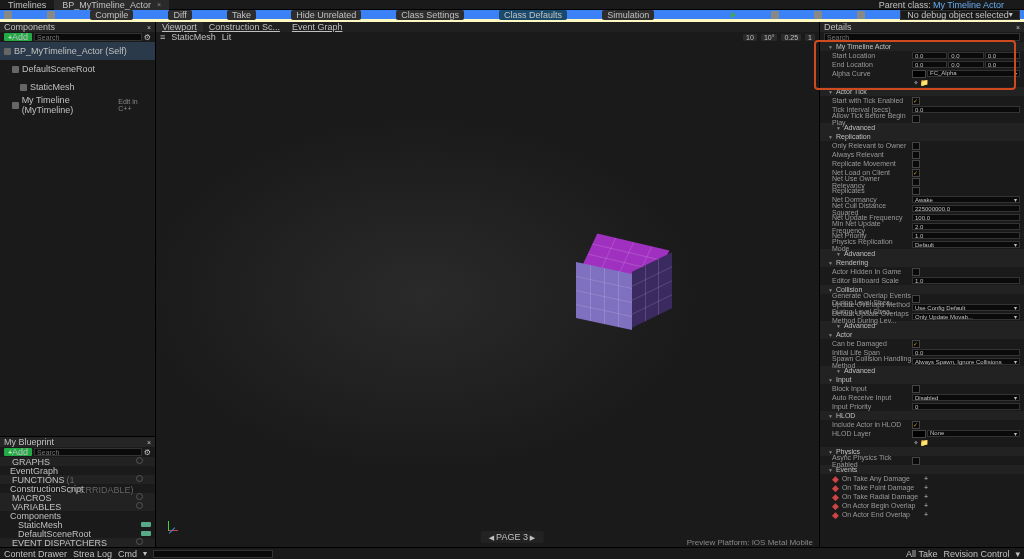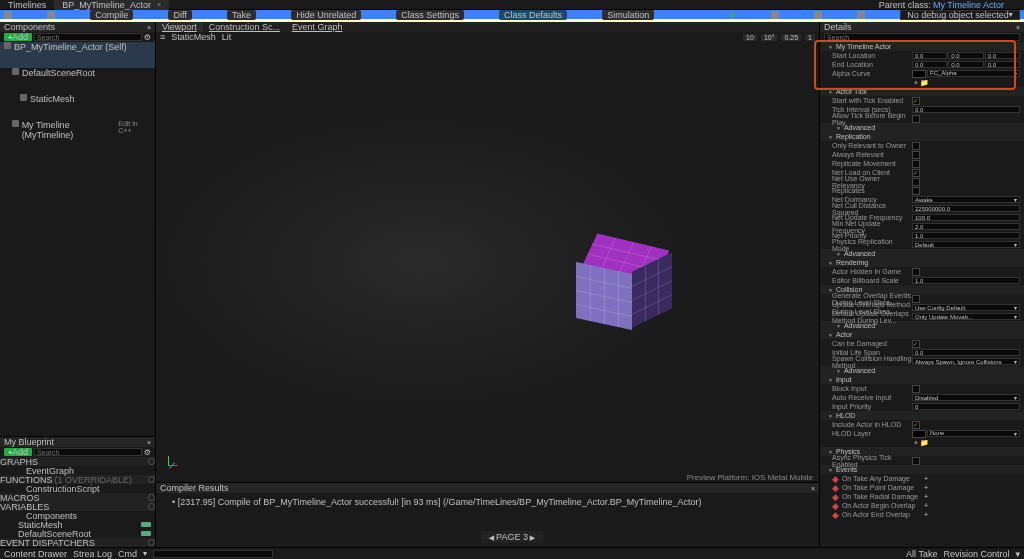--- a/index.html
+++ b/index.html
@@ -22,32 +22,32 @@
 
 .left-col { width: 156px; display: flex; flex-direction: column; background: #1a1a1a; border-right: 1px solid #000; }
 .panel-header { height: 10px; background: #252525; display: flex; align-items: center; padding: 0 4px; font-size: 8px; }
 .panel-header .x { margin-left: auto; font-size: 7px; }
 .panel-toolbar { height: 10px; display: flex; align-items: center; padding: 0 4px; gap: 2px; }
 .add-btn { background: #2a4; padding: 0 4px; height: 8px; font-size: 7px; display: flex; align-items: center; border-radius: 1px; color: #fff; }
 .search-mini { flex: 1; height: 8px; background: #0a0a0a; border: 1px solid #333; font-size: 7px; padding: 0 2px; }
 .gear { font-size: 8px; }
 
 .tree { flex: 1; overflow: auto; font-size: 8px; }
-.tree-row { height: 26px; display: flex; align-items: flex-start; padding-left: 4px; }
+.tree-row { height: 18px; display: flex; align-items: center; padding-left: 4px; }
 .tree-row.selected { background: #2a3a4a; }
 .tree-row.l1 { padding-left: 12px; }
 .tree-row.l2 { padding-left: 20px; }
 .tree-row .right { margin-left: auto; padding-right: 4px; color: #888; font-size: 7px; }
 .comp-ico { width: 7px; height: 7px; background: #666; margin-right: 3px; border-radius: 1px; }
 
 .bp-section { border-top: 1px solid #000; }
-.cat-row { height: 9px; display: flex; align-items: center; padding: 0 0; font-size: 7px; background: #222; text-transform: uppercase; }
+.cat-row { height: 9px; display: flex; padding: 0 12px; font-size: 7px; background: #222; text-transform: uppercase; }
 .cat-row .right-icons { margin-left: auto; display: flex; gap: 2px; }
 .cat-ico { width: 7px; height: 7px; border: 1px solid #555; border-radius: 50%; }
-.item-row { height: 9px; display: flex; align-items: center; padding-left: 26px; font-size: 8px; }
+.item-row { height: 9px; display: flex; align-items: center; padding-left: 10px; font-size: 8px; }
 .var-pill { width: 10px; height: 5px; background: #5a8; border-radius: 1px; margin-left: auto; margin-right: 4px; }
 
 .center-col { flex: 1; display: flex; flex-direction: column; background: #1e1e1e; }
 .vp-tabs { height: 10px; display: flex; align-items: center; background: #202020; }
 .vp-tab { padding: 0 6px; font-size: 8px; height: 10px; display: flex; align-items: flex-end; text-decoration: underline; }
 .vp-tab.active { background: #2a2a2a; }
 .vp-subbar { height: 10px; display: flex; align-items: center; background: #1a1a1a; padding: 0 4px; font-size: 8px; gap: 6px; }
 .vp-subbar .right { margin-left: auto; display: flex; gap: 4px; align-items: center; }
 .vp-stat { background: #2a2a2a; padding: 0 3px; border-radius: 1px; font-size: 7px; }
 
@@ -278,29 +278,20 @@
             <div class="grid-line-v" style="left:75%"></div>
         </div>
       </div>
       <div class="axes">
           <div class="x"></div>
           <div class="y"></div>
           <div class="z"></div>
         </div>
       <div class="vp-footer">Preview Platform: IOS Metal Mobile</div>
     </div>
-    <div class="compiler">
-      <div class="panel-header">
-        <span>Compiler Results</span>
-          <span class="x">×</span>
-      </div>
-      <div class="compiler-body">
-        <div class="compiler-msg">• <span>[2317.95] Compile of BP_MyTimeline_Actor successful! [in 93 ms] (/Game/TimeLines/BP_MyTimeline_Actor.BP_MyTimeline_Actor)</span></div>
-      </div>
-    </div>
   </div>
 
   <div class="right-col">
     <div class="panel-header">
       <span>Details</span>
         <span class="x">×</span>
     </div>
     <div class="search-row">
         <input placeholder="Search" style="">
       </div>

